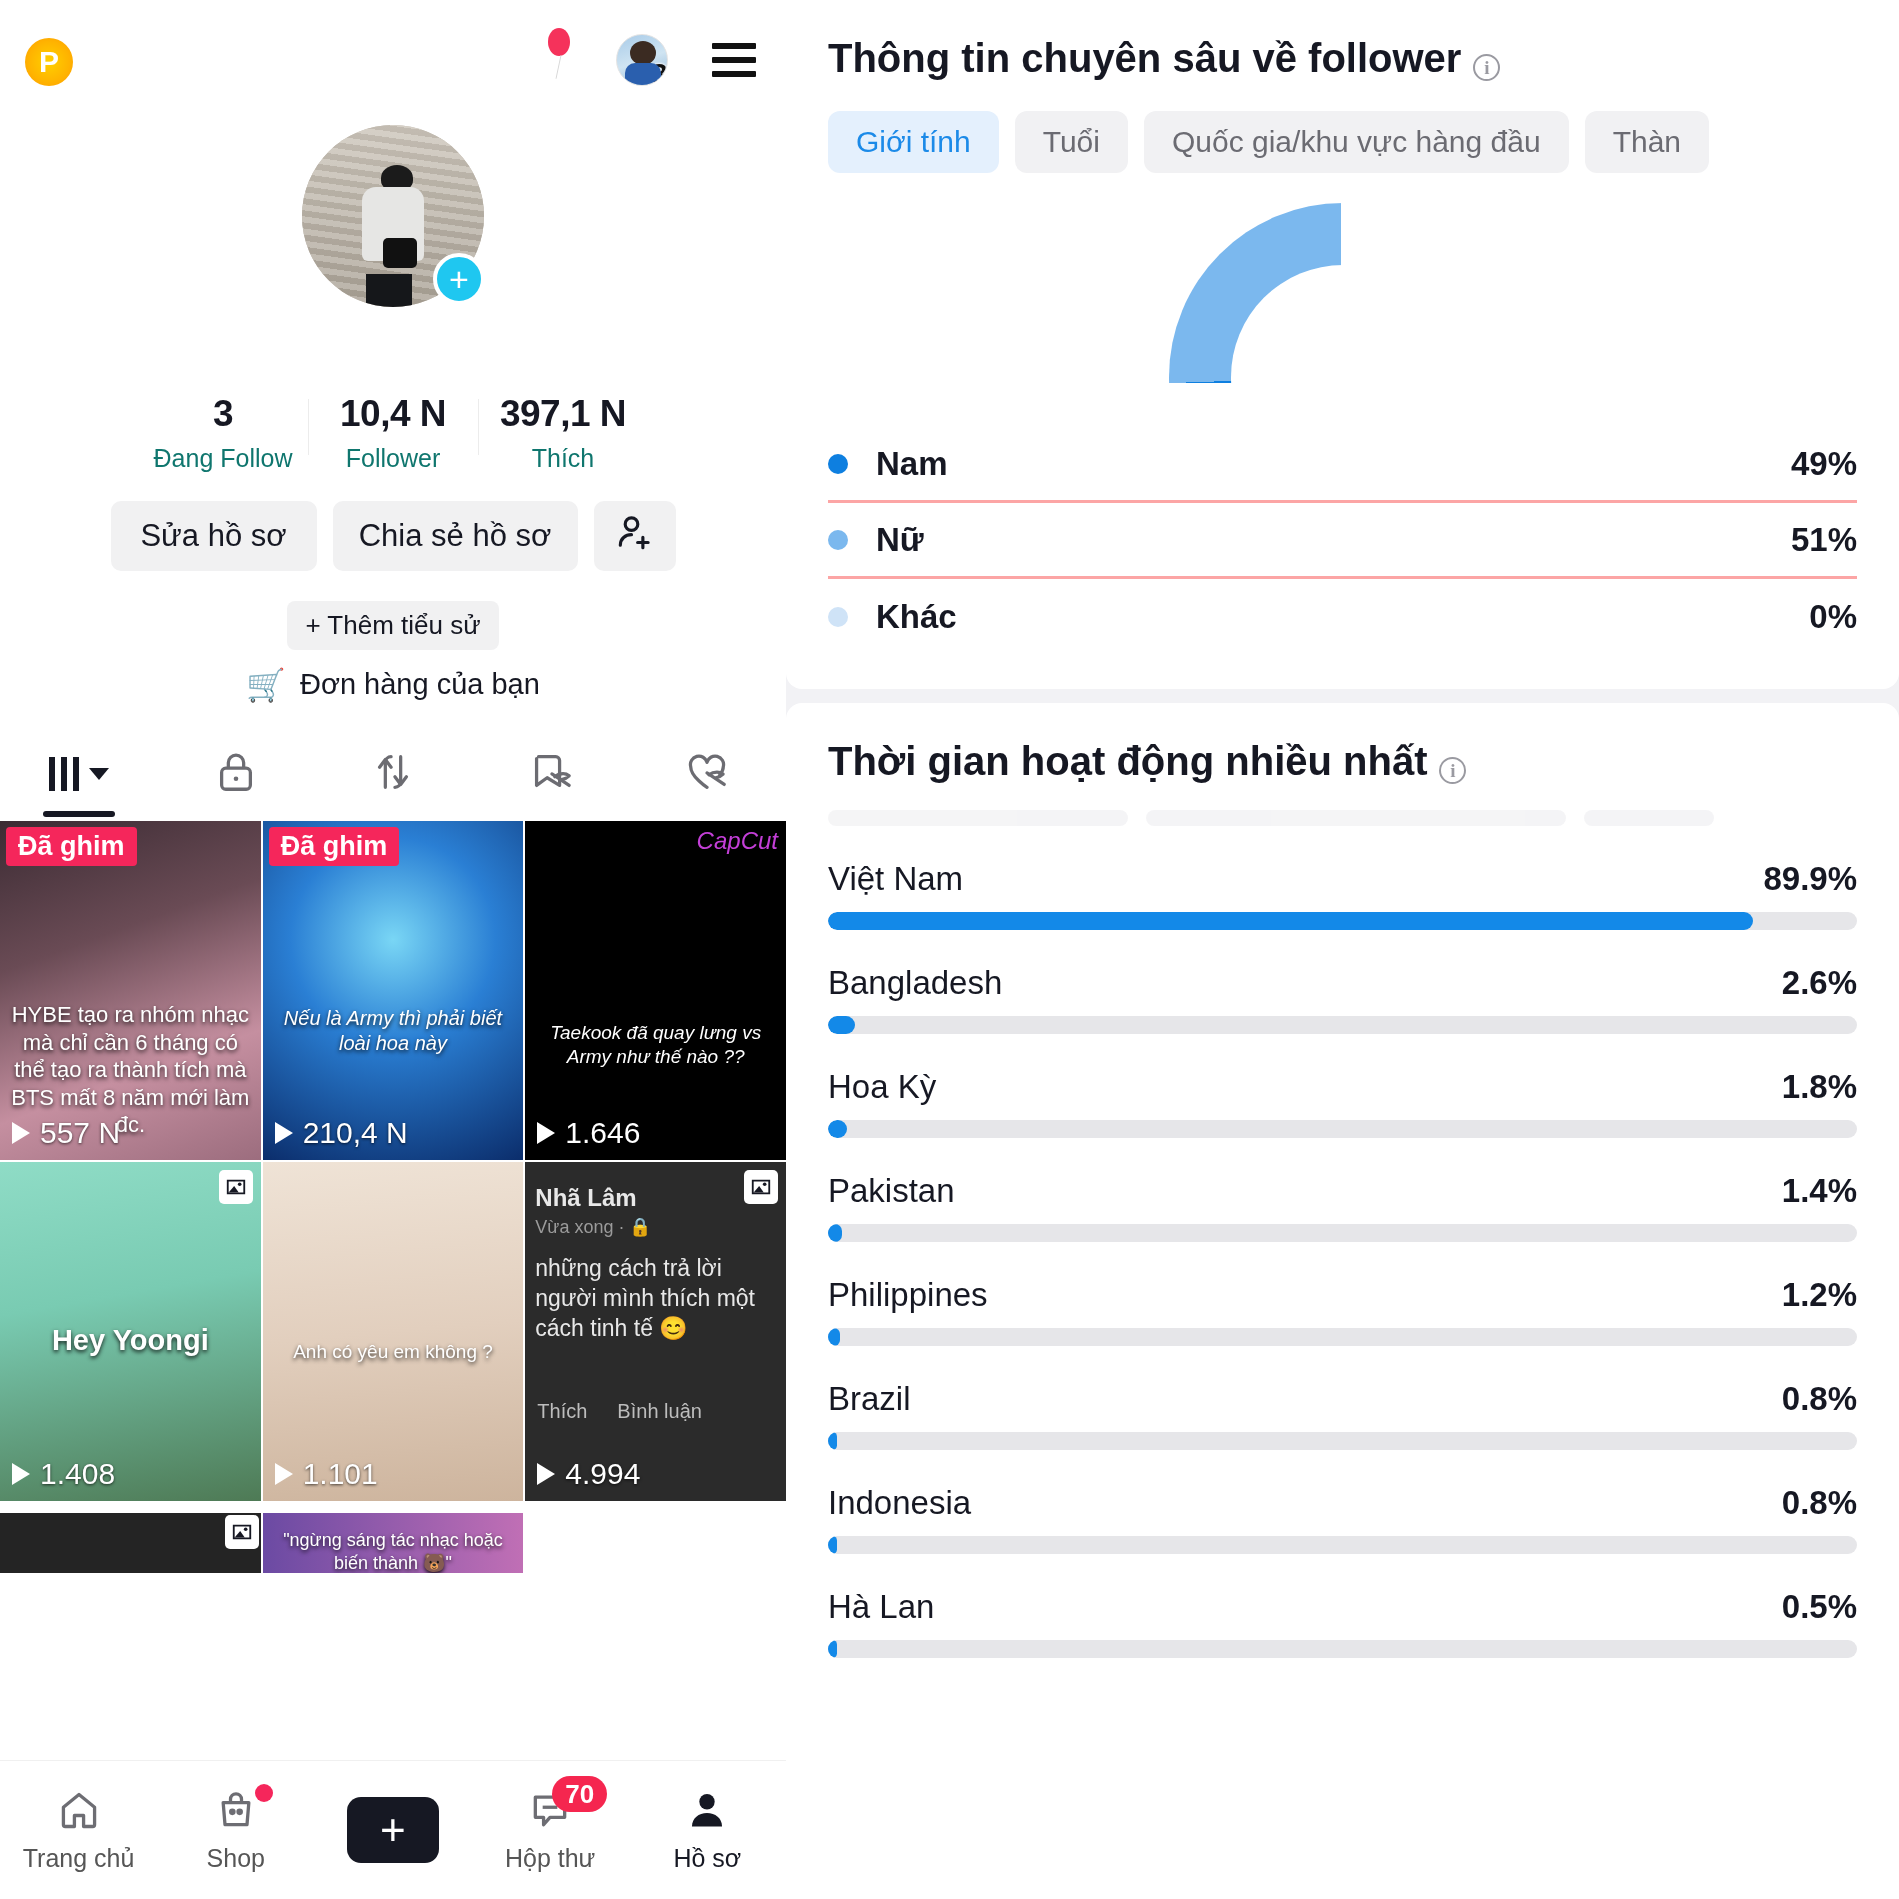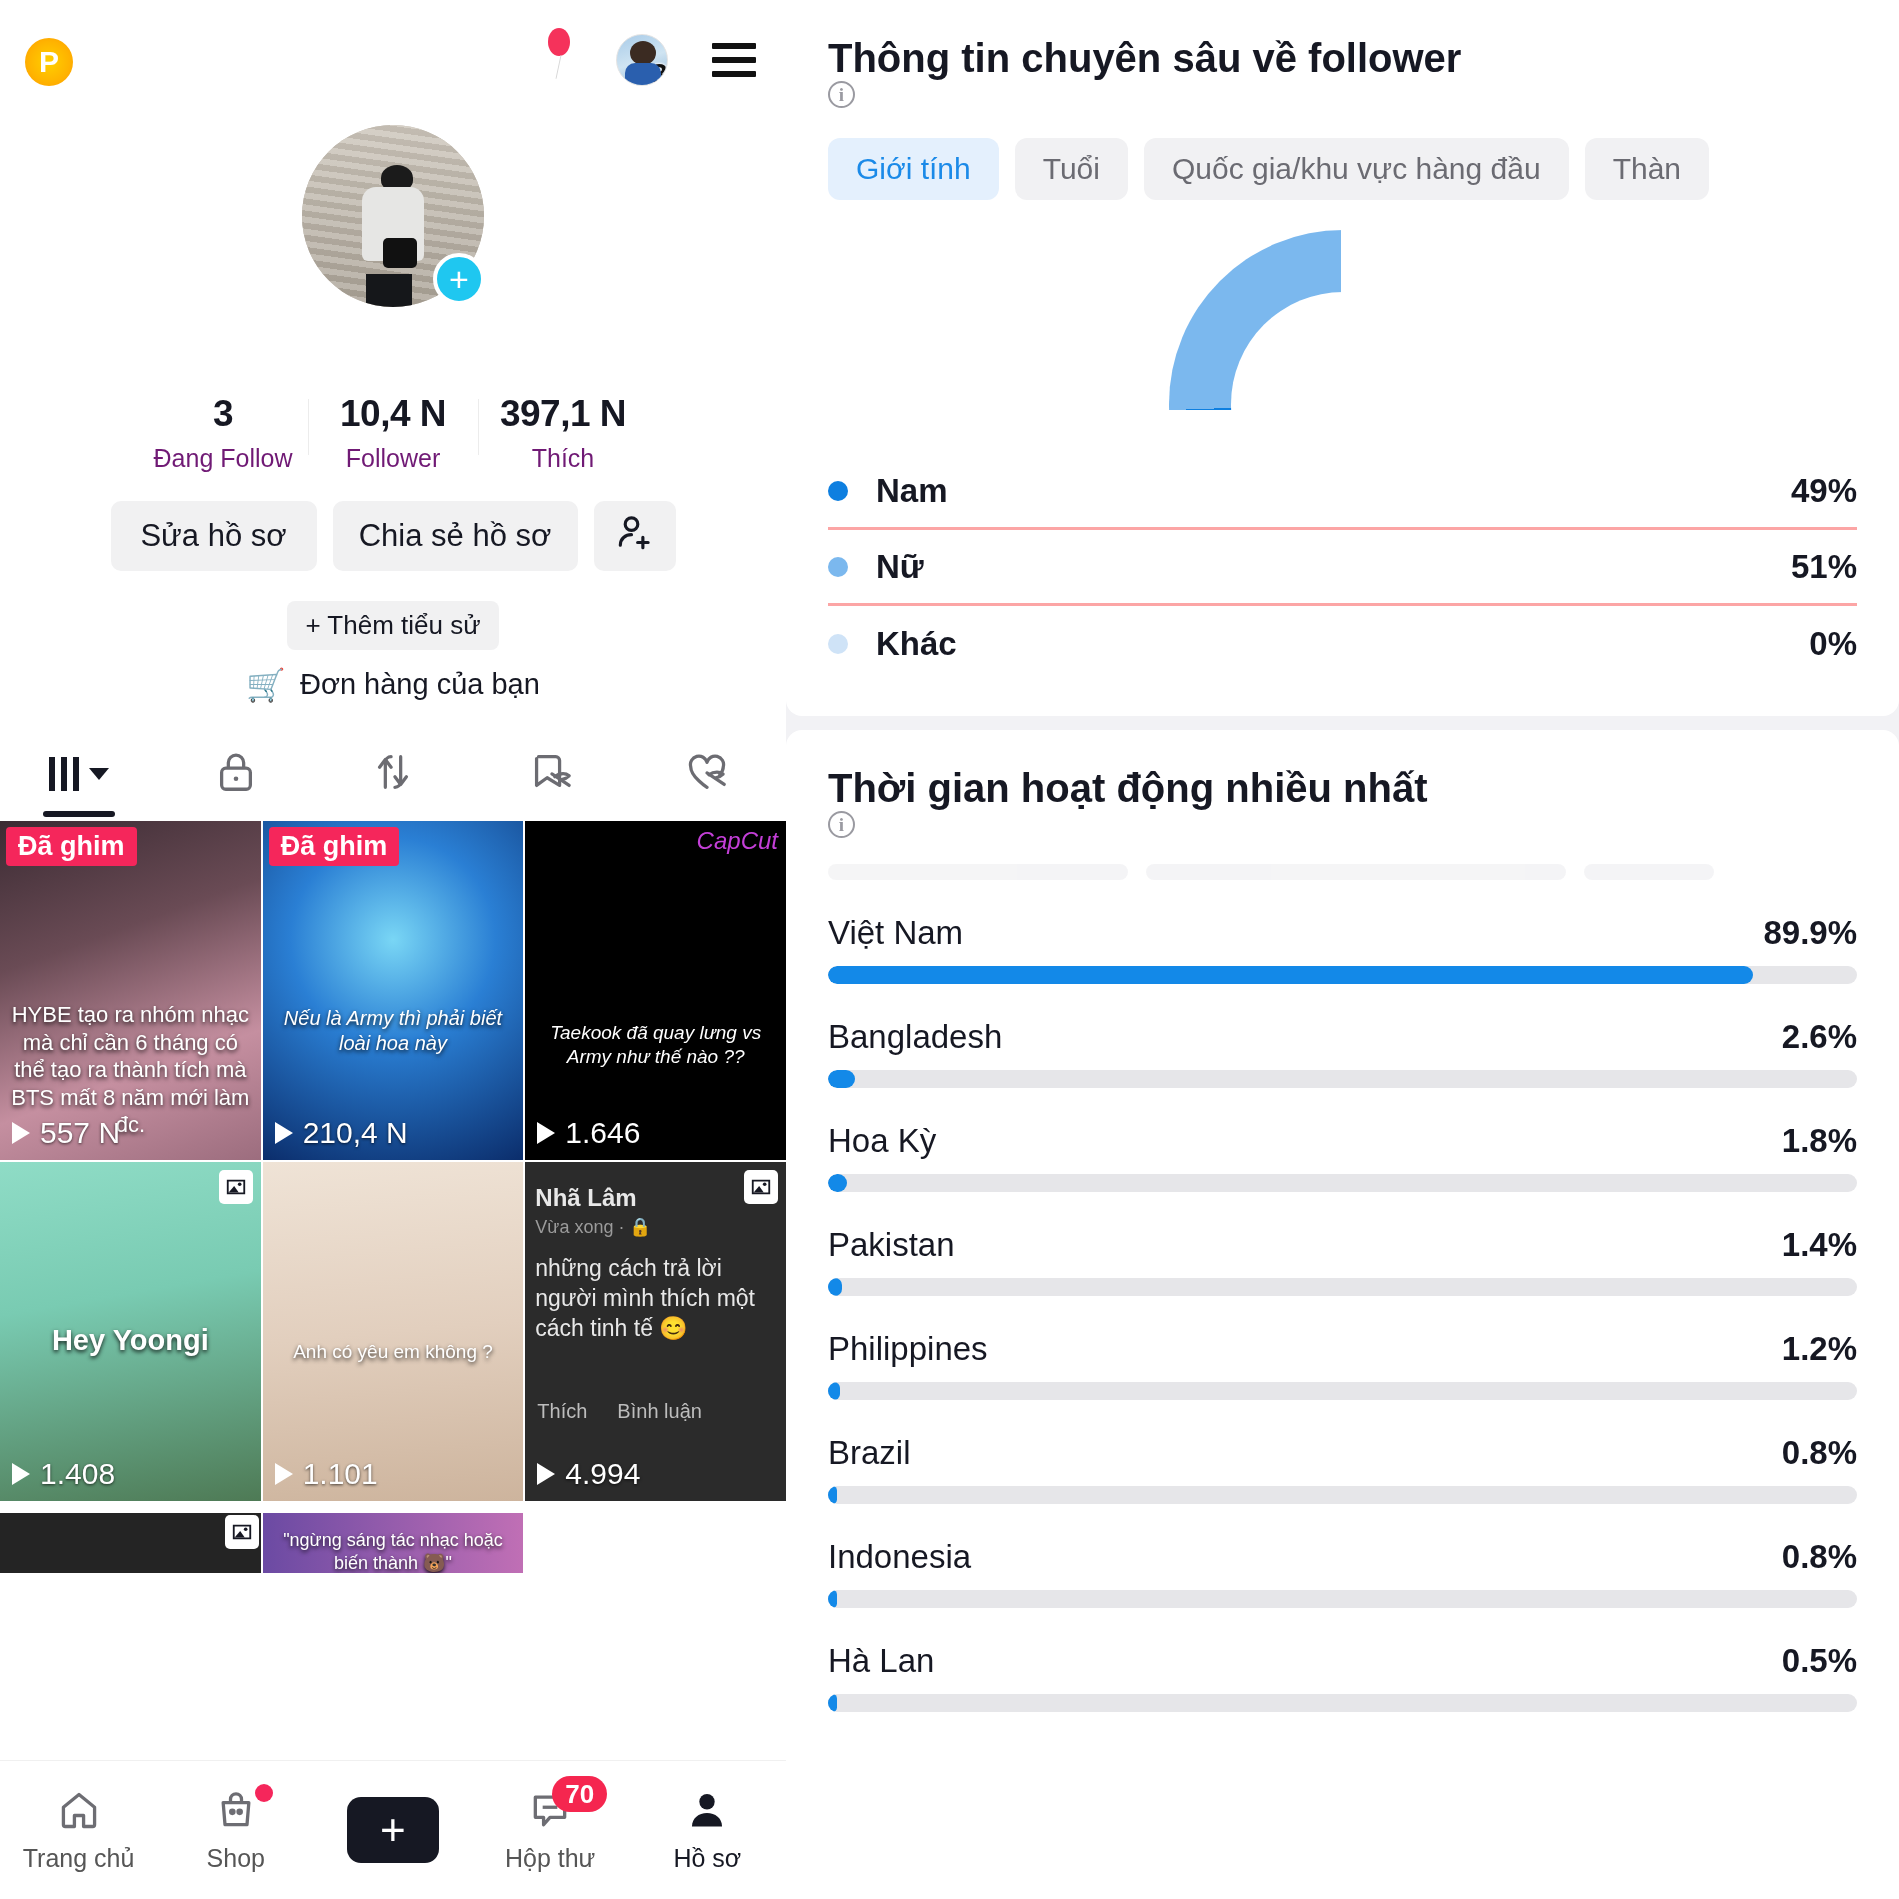--- a/index.html
+++ b/index.html
@@ -91,21 +91,21 @@
     display: flex; align-items: center; justify-content: center;
     font-size: 34px; line-height: 1; font-weight: 300;
   }
 
   .stats { display: flex; justify-content: center; align-items: flex-start; gap: 0; margin-top: 6px; }
   .stat { width: 170px; text-align: center; position: relative; }
   .stat + .stat::before {
     content:""; position:absolute; left:0; top:6px; width:1px; height:56px; background:#ececec;
   }
   .stat .num { font-size: 37px; font-weight: 700; color: #161823; letter-spacing: -.5px; }
-  .stat .lbl { font-size: 25px; color: #701a75; margin-top: 9px; }
+  .stat .lbl { font-size: 25px; color: #0f766e; margin-top: 9px; }
 
   .actions { display:flex; justify-content:center; align-items:center; gap: 16px; margin-top: 28px; }
   .btn {
     background: #f1f1f2; border-radius: 10px; height: 70px;
     display:flex; align-items:center; justify-content:center;
     font-size: 31px; color:#161823; font-weight: 500; padding: 0 26px;
   }
   .btn.edit { width: 206px; }
   .btn.share { width: 245px; }
   .btn.addfriend { width: 82px; padding: 0; }
@@ -203,21 +203,21 @@
   
   .analytics {
     flex: 1 1 auto; width: 1113px; height: 1899px;
     background: #f2f2f5; padding: 0;
     overflow: hidden;
   }
   .acard { background:#fff; border-radius: 16px; margin: 0 0 14px 0; }
   .acard.first { border-radius: 0 0 16px 16px; padding: 36px 42px 34px 42px; }
   .acard.second { border-radius: 16px 16px 0 0; padding: 36px 42px 10px 42px; height: 1215px;}
   .acard-title {
-    font-size: 40px; font-weight: 700; color:#161823; display:flex; align-items:flex-start; gap:0;flex-direction:column;
+    font-size: 40px; font-weight: 700; color:#161823; display:flex; align-items:flex-end; gap:12px;
   }
   .info-ic {
     width: 27px; height: 27px; border-radius: 50%; border: 2px solid #9a9aa1; color:#9a9aa1;
     font-size: 19px; display:flex; align-items:center; justify-content:center; font-weight:700;
     font-family: "Liberation Serif", serif;
   }
   .chips { display:flex; gap: 16px; margin-top: 30px; }
   .chip {
     background:#f1f1f3; color:#6b6b72; border-radius: 12px;
     height: 62px; display:flex; align-items:center; padding: 0 28px;

